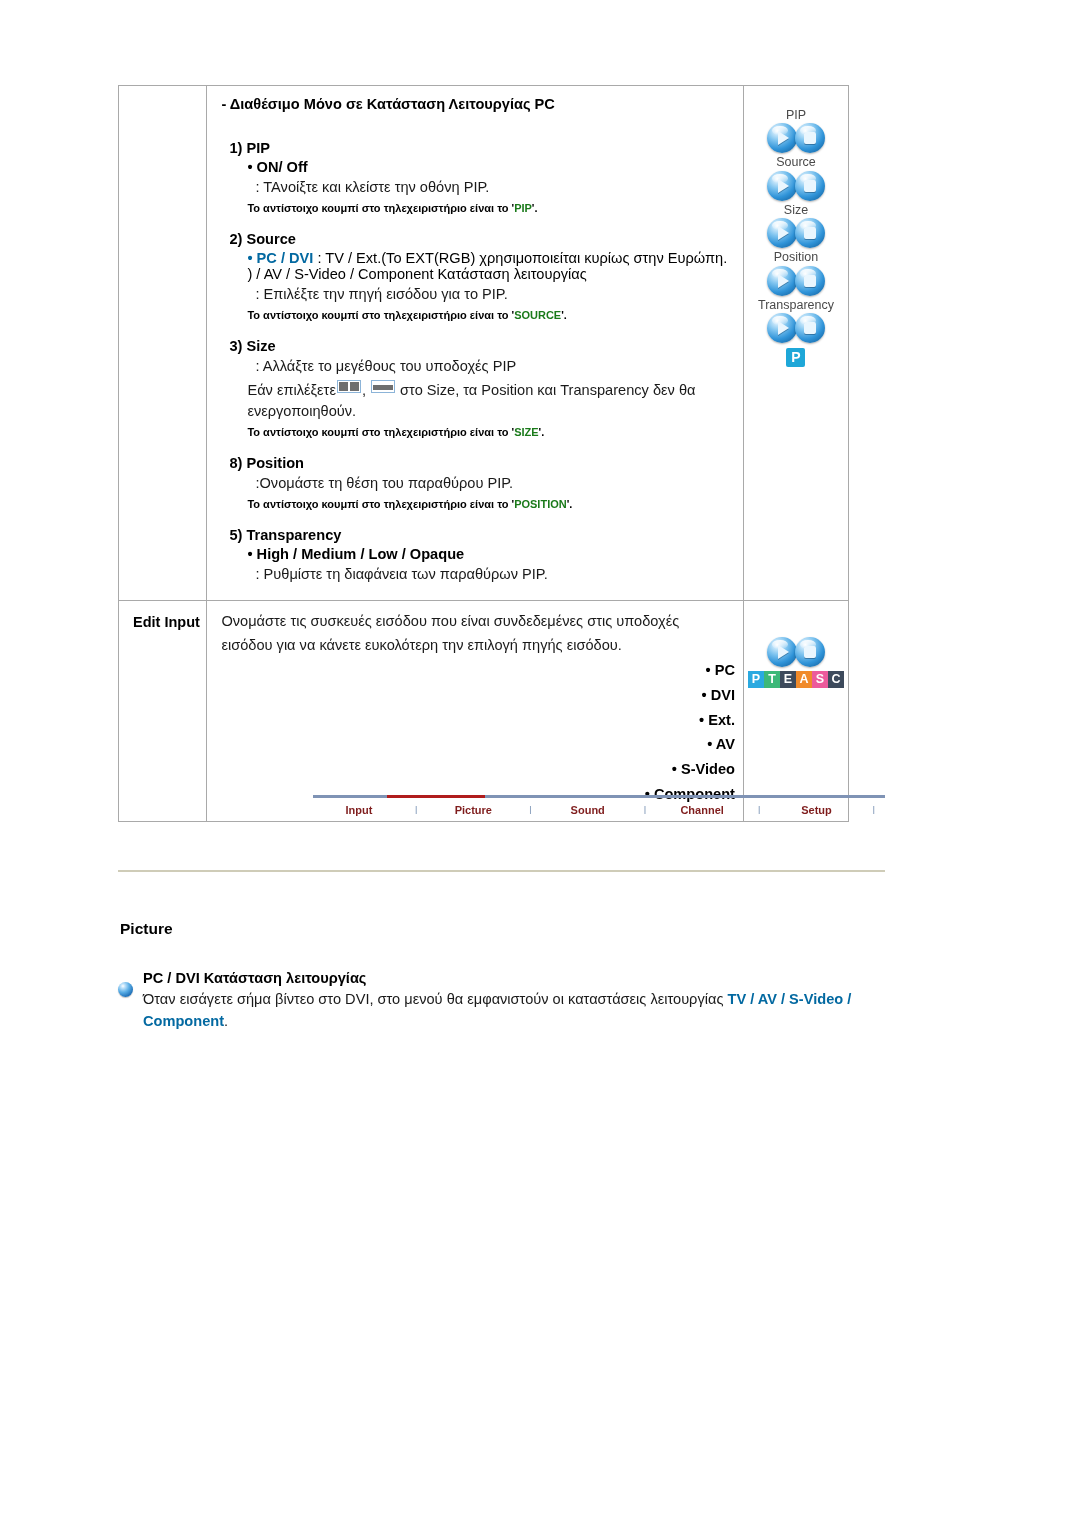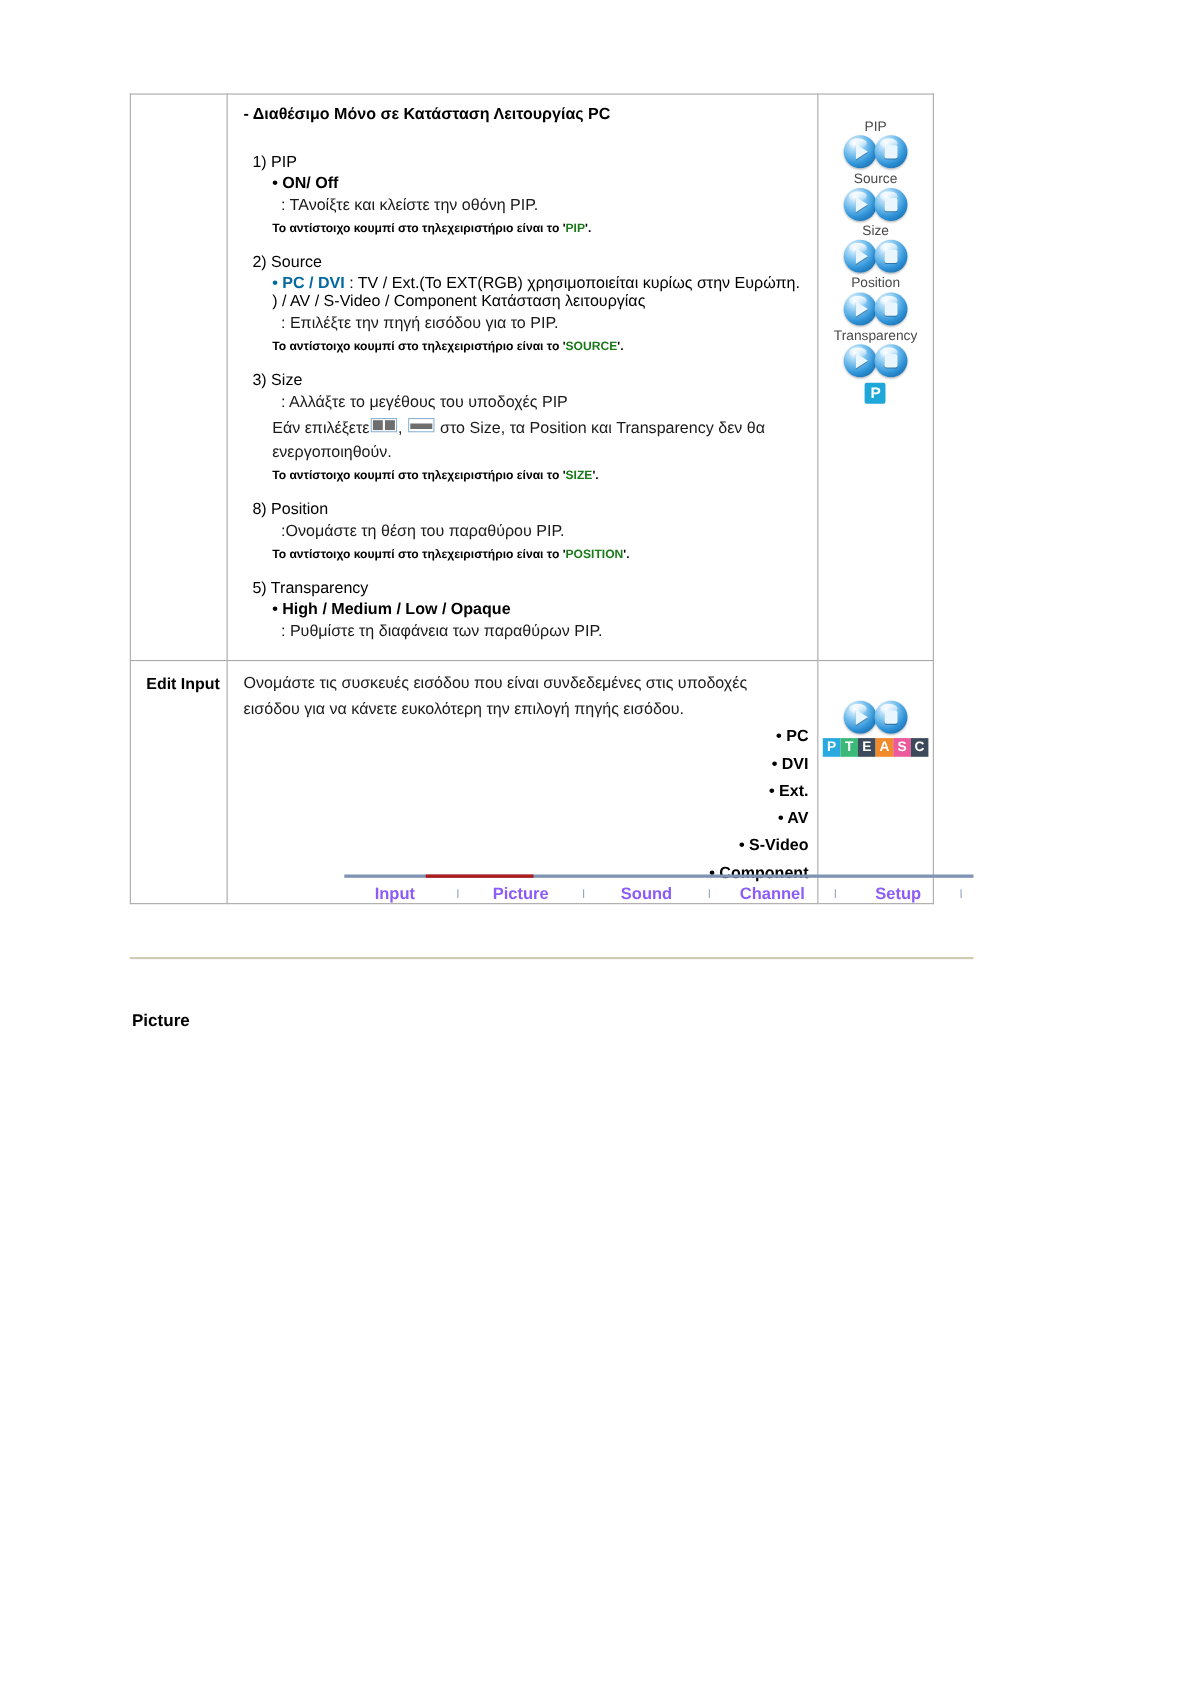--- a/index.html
+++ b/index.html
@@ -33,21 +33,21 @@
     font-size: 14.5px; font-weight: bold; color: #000;
     line-height: 1.35;
   }
   .b { font-weight: bold; color: #0369a1; }
   .green { color: #1a7a1a; font-weight: bold; }
   .hdr {
     font-size: 14.6px; font-weight: bold; color: #000;
     margin: 0 0 2px 0;
   }
   .sec-title {
-    font-size: 14.6px; font-weight: normal; color: #000;
+    font-size: 14.6px; font-weight: bold; color: #000;
     margin: 14px 0 2px 0; padding-left: 8px;
   }
   .sec-title.first { margin-top: 28px; }
   .bullet-line {
     font-size: 14.6px; font-weight: bold; color: #000;
     padding-left: 26px; margin: 3px 0 2px 0;
   }
   .detail {
     font-size: 14.6px; color: #1a1a1a; line-height: 1.5;
     padding-left: 34px; margin: 2px 0;
@@ -150,21 +150,21 @@
   .tab-rule .active-seg {
     position: absolute; top: 0; height: 3px;
     background: #b01c1c;
     left: 74px; width: 98px;
   }
   .tab-row {
     display: flex; align-items: center;
     padding-top: 6px;
   }
   .tab-item {
-    color: #8b5cf6; font-size: 15px; font-weight: bold;
+    color: #7f1d1d; font-size: 11px; font-weight: bold;
     text-align: center; white-space: nowrap;
   }
   .tab-sep { color: #8fa4c0; font-size: 11px; }
 
   .hr-line {
     position: absolute; left: 118px; top: 870px; width: 767px;
     height: 2px; background: #cfccb8;
   }
 
   
@@ -337,14 +337,21 @@
       <div class="tab-sep" style="width:24px;text-align:center">l</div>
       <div class="tab-item" style="width:98px">Setup</div>
       <div class="tab-sep" style="width:24px;text-align:center">l</div>
     </div>
   </div>
 
   <div class="hr-line"></div>
 
   <div class="sec-head">Picture</div>
 
+  <div class="bottom-block">
+    <div class="bullet-orb"></div>
+    <div class="bottom-text">
+      <div class="bt-title">PC / DVI Κατάσταση λειτουργίας</div>
+      <div class="bt-body"><span>Όταν εισάγετε σήμα βίντεο στο DVI, στο μενού θα εμφανιστούν οι καταστάσεις λειτουργίας </span><span class="b">TV / AV / S-Video / Component</span><span>.</span></div>
+    </div>
+  </div>
 
 </div>
 
 </body></html>

